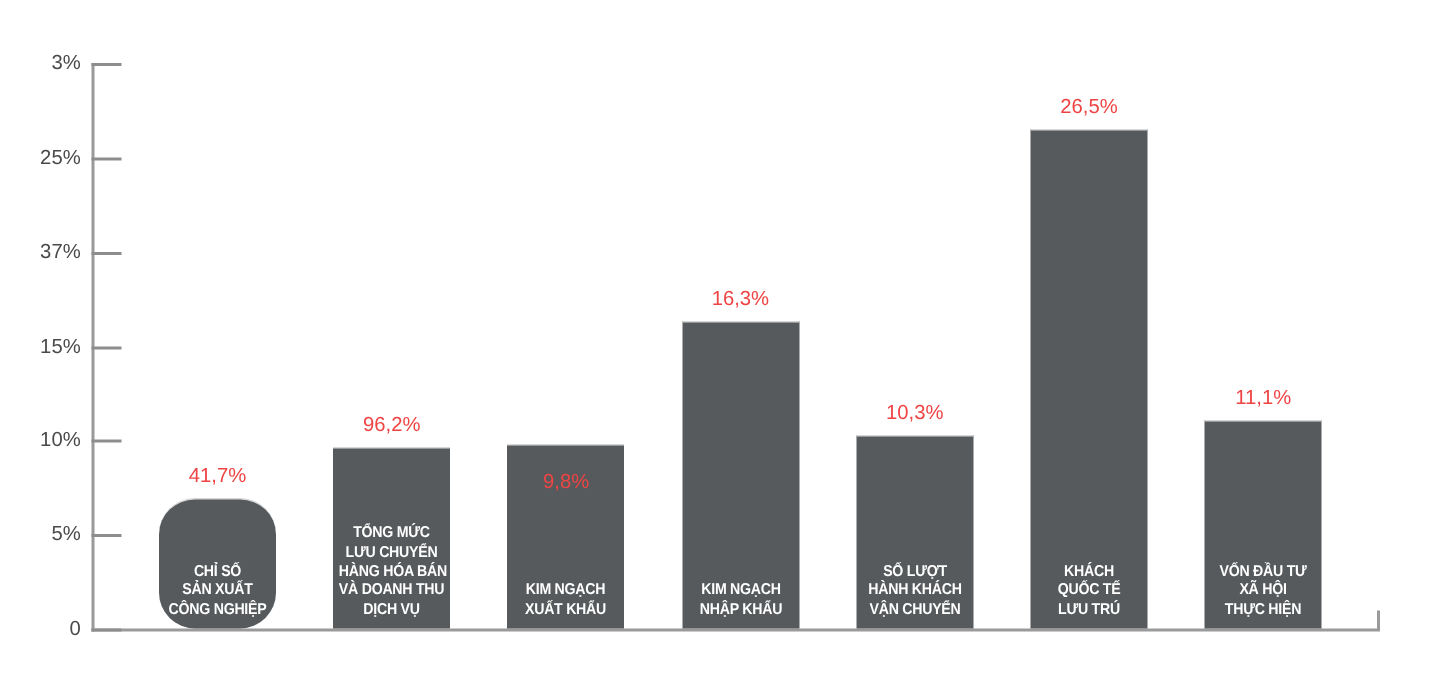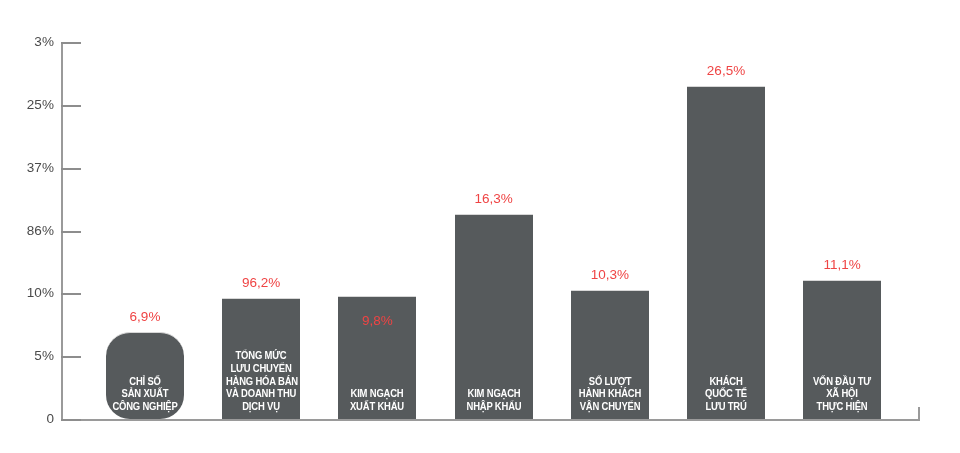--- a/index.html
+++ b/index.html
@@ -118,21 +118,21 @@
         <div class="y-tick" style="top: 419px;"></div>
         <div class="y-tick-row" style="top: 356.167px;">
           <div class="y-tick-label">5%</div>
         </div>
         <div class="y-tick" style="top: 356.167px;"></div>
         <div class="y-tick-row" style="top: 293.333px;">
           <div class="y-tick-label">10%</div>
         </div>
         <div class="y-tick" style="top: 293.333px;"></div>
         <div class="y-tick-row" style="top: 230.5px;">
-          <div class="y-tick-label">86%</div>
+          <div class="y-tick-label">15%</div>
         </div>
         <div class="y-tick" style="top: 230.5px;"></div>
         <div class="y-tick-row" style="top: 167.667px;">
           <div class="y-tick-label">37%</div>
         </div>
         <div class="y-tick" style="top: 167.667px;"></div>
         <div class="y-tick-row" style="top: 104.833px;">
           <div class="y-tick-label">25%</div>
         </div>
         <div class="y-tick" style="top: 104.833px;"></div>
@@ -142,21 +142,21 @@
         <div class="y-tick" style="top: 42px;"></div>
       </div>
     <div id="bars">
         <div class="bar" style="left: 106px; top: 332.29px; width: 78px; height: 86.71px; border-radius: 24px;">
           <div class="bar-caption">
             <span>CHỈ SỐ</span>
             <span>SẢN XUẤT</span>
             <span>CÔNG NGHIỆP</span>
           </div>
         </div>
-        <div class="bar-value" style="left: 92px; width: 106px; top: 310.29px;">6,9%</div>
+        <div class="bar-value" style="left: 92px; width: 106px; top: 310.29px;">41,7%</div>
         <div class="bar" style="left: 222.2px; top: 298.36px; width: 78px; height: 120.64px;">
           <div class="bar-caption">
             <span>TỔNG MỨC</span>
             <span>LƯU CHUYỂN</span>
             <span>HÀNG HÓA BÁN RA</span>
             <span>VÀ DOANH THU</span>
             <span>DỊCH VỤ</span>
           </div>
         </div>
         <div class="bar-value" style="left: 208.2px; width: 106px; top: 276.36px;">96,2%</div>

